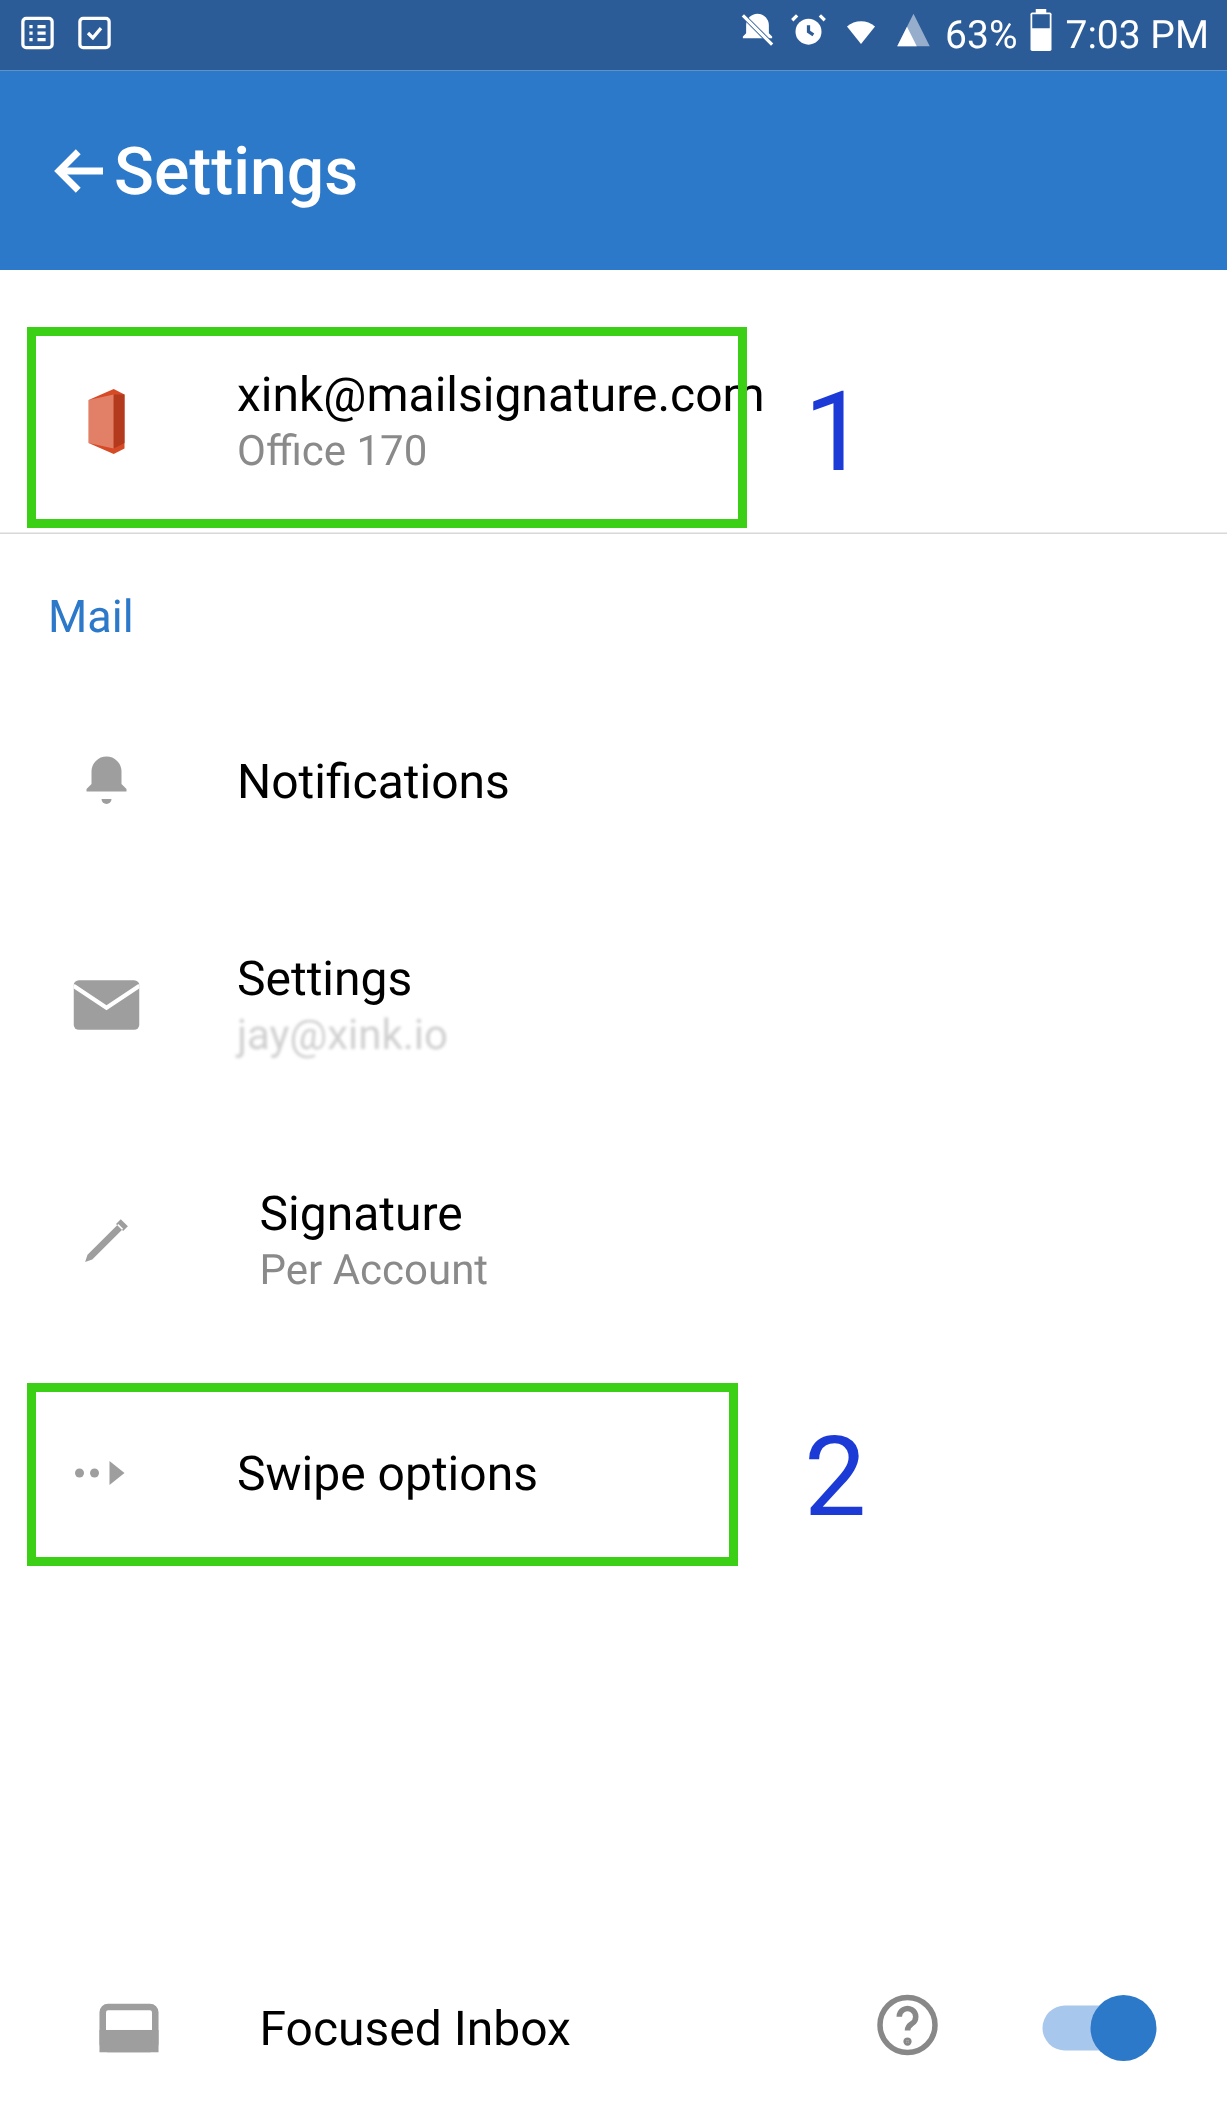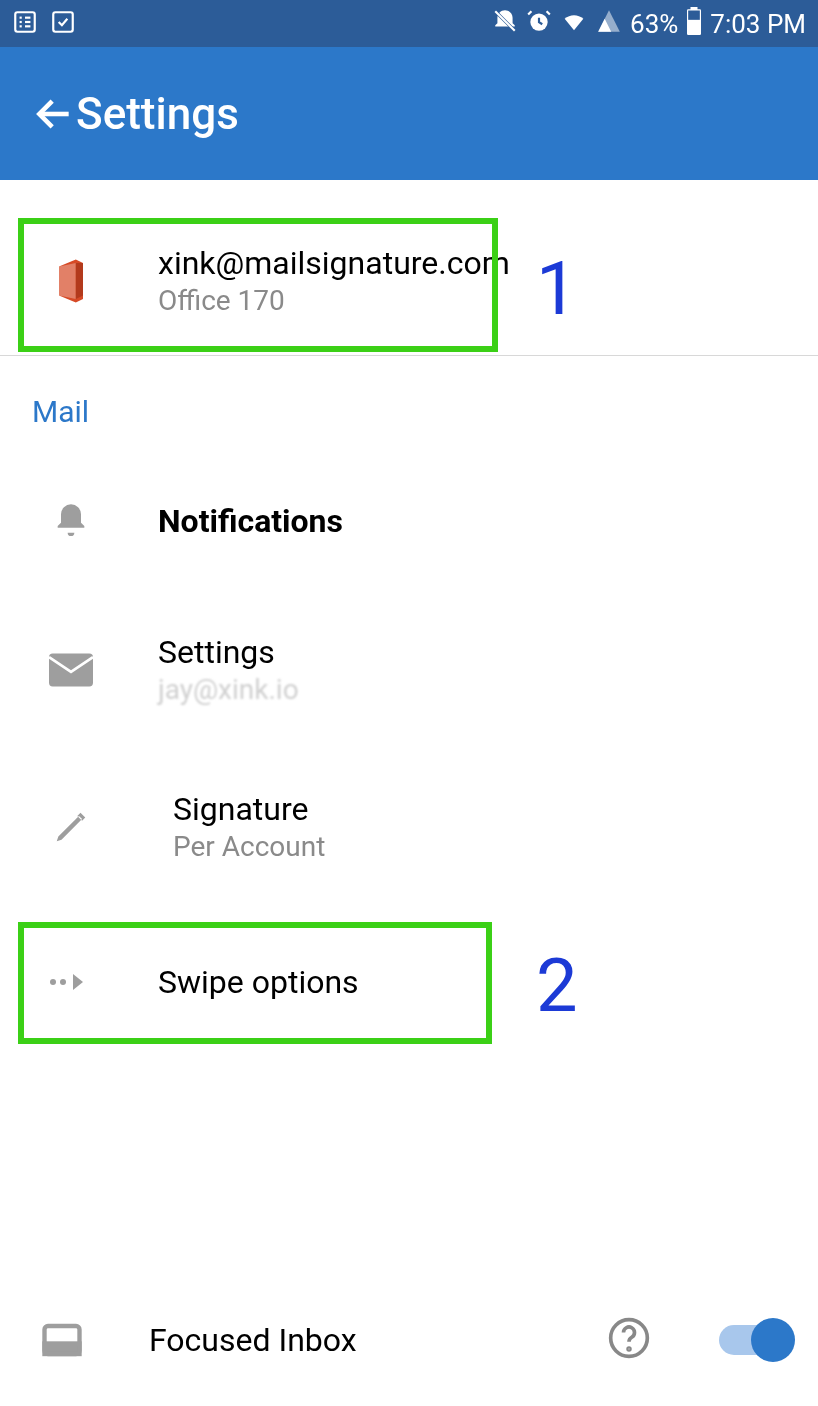--- a/index.html
+++ b/index.html
@@ -182,23 +182,23 @@
     .setting-row-tight {
       display: flex;
       align-items: center;
       padding: 30px 36px;
       cursor: pointer;
       gap: 15px;
     }
     .focused-row {
       display: flex;
       align-items: center;
-      padding: 30px 27px;
-      position: absolute;
-      bottom: 12px;
+      padding: 30px 51px;
+      position: absolute;
+      bottom: 0;
       width: 100%;
     }
     .help-icon {
       color: #888888;
       margin-right: 48px;
     }
     .toggle {
       width: 72px;
       height: 30px;
       background: #a8c7ec;
@@ -309,21 +309,21 @@
       <div class="account-email">xink@mailsignature.com</div>
       <div class="account-type">Office 170</div>
     </div>
   </div>
 
 
   <div class="divider"></div>
 
   <div class="section-header">Mail</div>
 
-  <div class="setting-row" style="padding-top:52px;padding-bottom:52px;font-weight:bold;">
+  <div class="setting-row" style="padding-top:52px;padding-bottom:52px;">
     <div class="setting-icon">
       <svg width="40" height="40" viewBox="0 0 24 24" fill="#9e9e9e">
           <path d="M12 2a6 6 0 0 0-6 6v5l-2 2v1h16v-1l-2-2V8a6 6 0 0 0-6-6z"></path>
           <path d="M10 19a2 2 0 0 0 4 0"></path>
         </svg>
     </div>
     <div class="setting-text">
       <div class="setting-title">Notifications</div>
     </div>
   </div>

